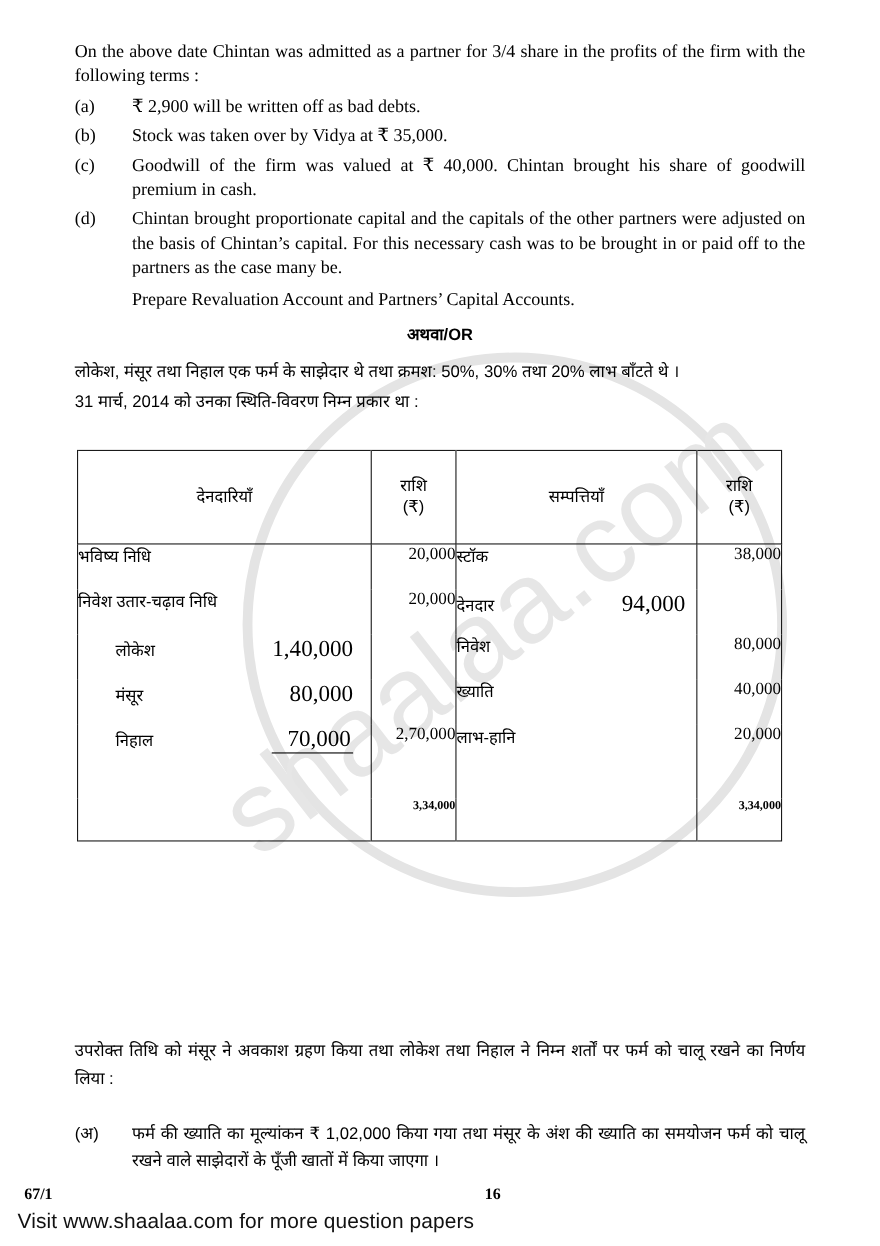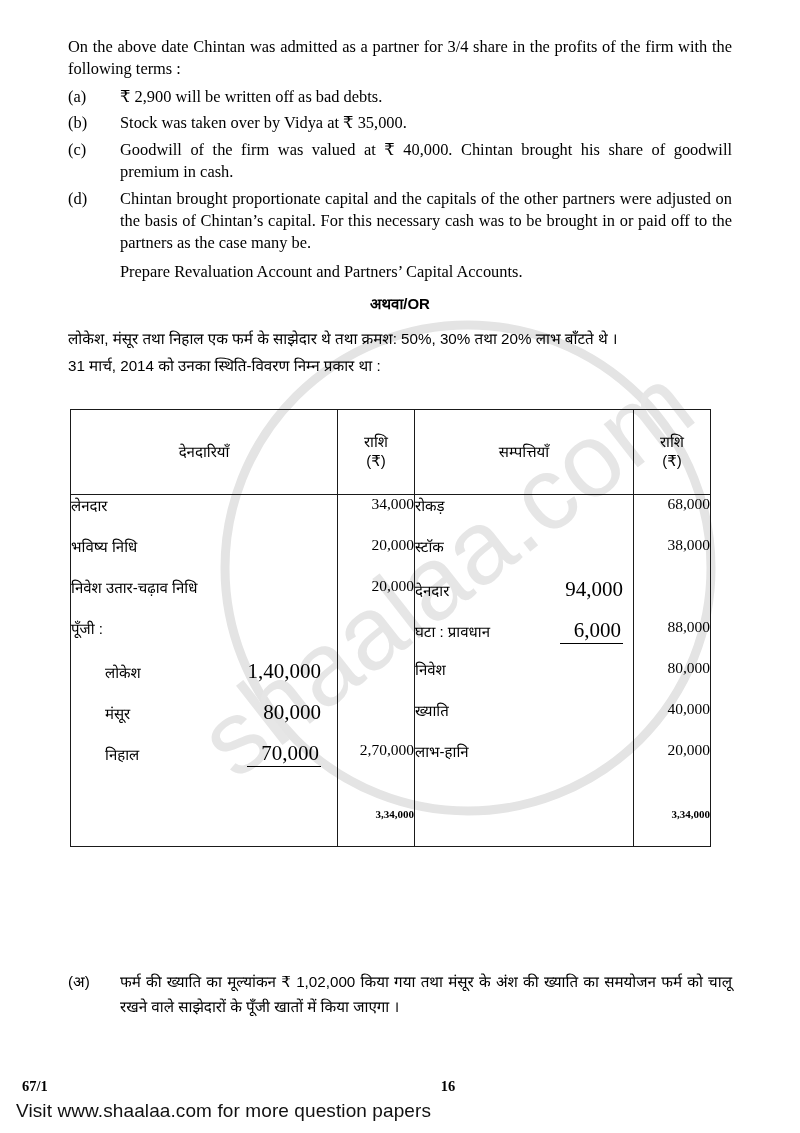--- a/index.html
+++ b/index.html
@@ -302,36 +302,20 @@
             </th>
             <th class="hi">सम्पत्तियाँ</th>
             <th class="hi">
               <span class="hdr2">राशि</span>
               <span class="hdr2">(₹)</span>
             </th>
           </tr>
         </thead>
         <tbody>
 
-          <tr>
-            <td class="row-cellL hi">
-              <div class="lbl-line">
-                <span class="lbl">लेनदार</span>
-                <span class="sub num"></span>
-              </div>
-            </td>
-            <td class="row-cellA num">34,000</td>
-            <td class="row-cellL hi">
-              <div class="lbl-line">
-                <span class="lbl">रोकड़</span>
-                <span class="sub num"></span>
-              </div>
-            </td>
-            <td class="row-cellA num">68,000</td>
-          </tr>
 
           <tr>
             <td class="row-cellL hi">
               <div class="lbl-line">
                 <span class="lbl">भविष्य निधि</span>
                 <span class="sub num"></span>
               </div>
             </td>
             <td class="row-cellA num">20,000</td>
             <td class="row-cellL hi">
@@ -353,36 +337,20 @@
             <td class="row-cellA num">20,000</td>
             <td class="row-cellL hi">
               <div class="lbl-line">
                 <span class="lbl">देनदार</span>
                 <span class="sub num pad-r-small">94,000</span>
               </div>
             </td>
             <td class="row-cellA num"></td>
           </tr>
 
-          <tr>
-            <td class="row-cellL hi">
-              <div class="lbl-line">
-                <span class="lbl">पूँजी :</span>
-                <span class="sub num"></span>
-              </div>
-            </td>
-            <td class="row-cellA num"></td>
-            <td class="row-cellL hi">
-              <div class="lbl-line">
-                <span class="lbl">घटा : प्रावधान</span>
-                <span class="sub num pad-r-small"><span class="underline-num">6,000</span></span>
-              </div>
-            </td>
-            <td class="row-cellA num">88,000</td>
-          </tr>
 
           <tr>
             <td class="row-cellL hi">
               <div class="lbl-line indent1">
                 <span class="lbl">लोकेश</span>
                 <span class="sub num">1,40,000</span>
               </div>
             </td>
             <td class="row-cellA num"></td>
             <td class="row-cellL hi">
@@ -440,20 +408,21 @@
             <td class="tot-cell">3,34,000</td>
             <td class="tot-blank"></td>
             <td class="tot-cell">3,34,000</td>
           </tr>
 
         </tbody>
       </table>
     </div>
 
     <div class="body-col" style="top:944px;">
+      <p class="hipara hi lastline-left">उपरोक्त तिथि को मंसूर ने अवकाश ग्रहण किया तथा लोकेश तथा निहाल ने निम्न शर्तों पर फर्म को चालू रखने का निर्णय लिया :</p>
 
       <div class="hi-item hi" style="margin-top:26px;">
         <span class="marker">(अ)</span>
         <span class="itemtext lastline-left">फर्म की ख्याति का मूल्यांकन ₹ 1,02,000 किया गया तथा मंसूर के अंश की ख्याति का समयोजन फर्म को चालू रखने वाले साझेदारों के पूँजी खातों में किया जाएगा ।</span>
       </div>
     </div>
 
   </div>
 
   <div class="footer">

